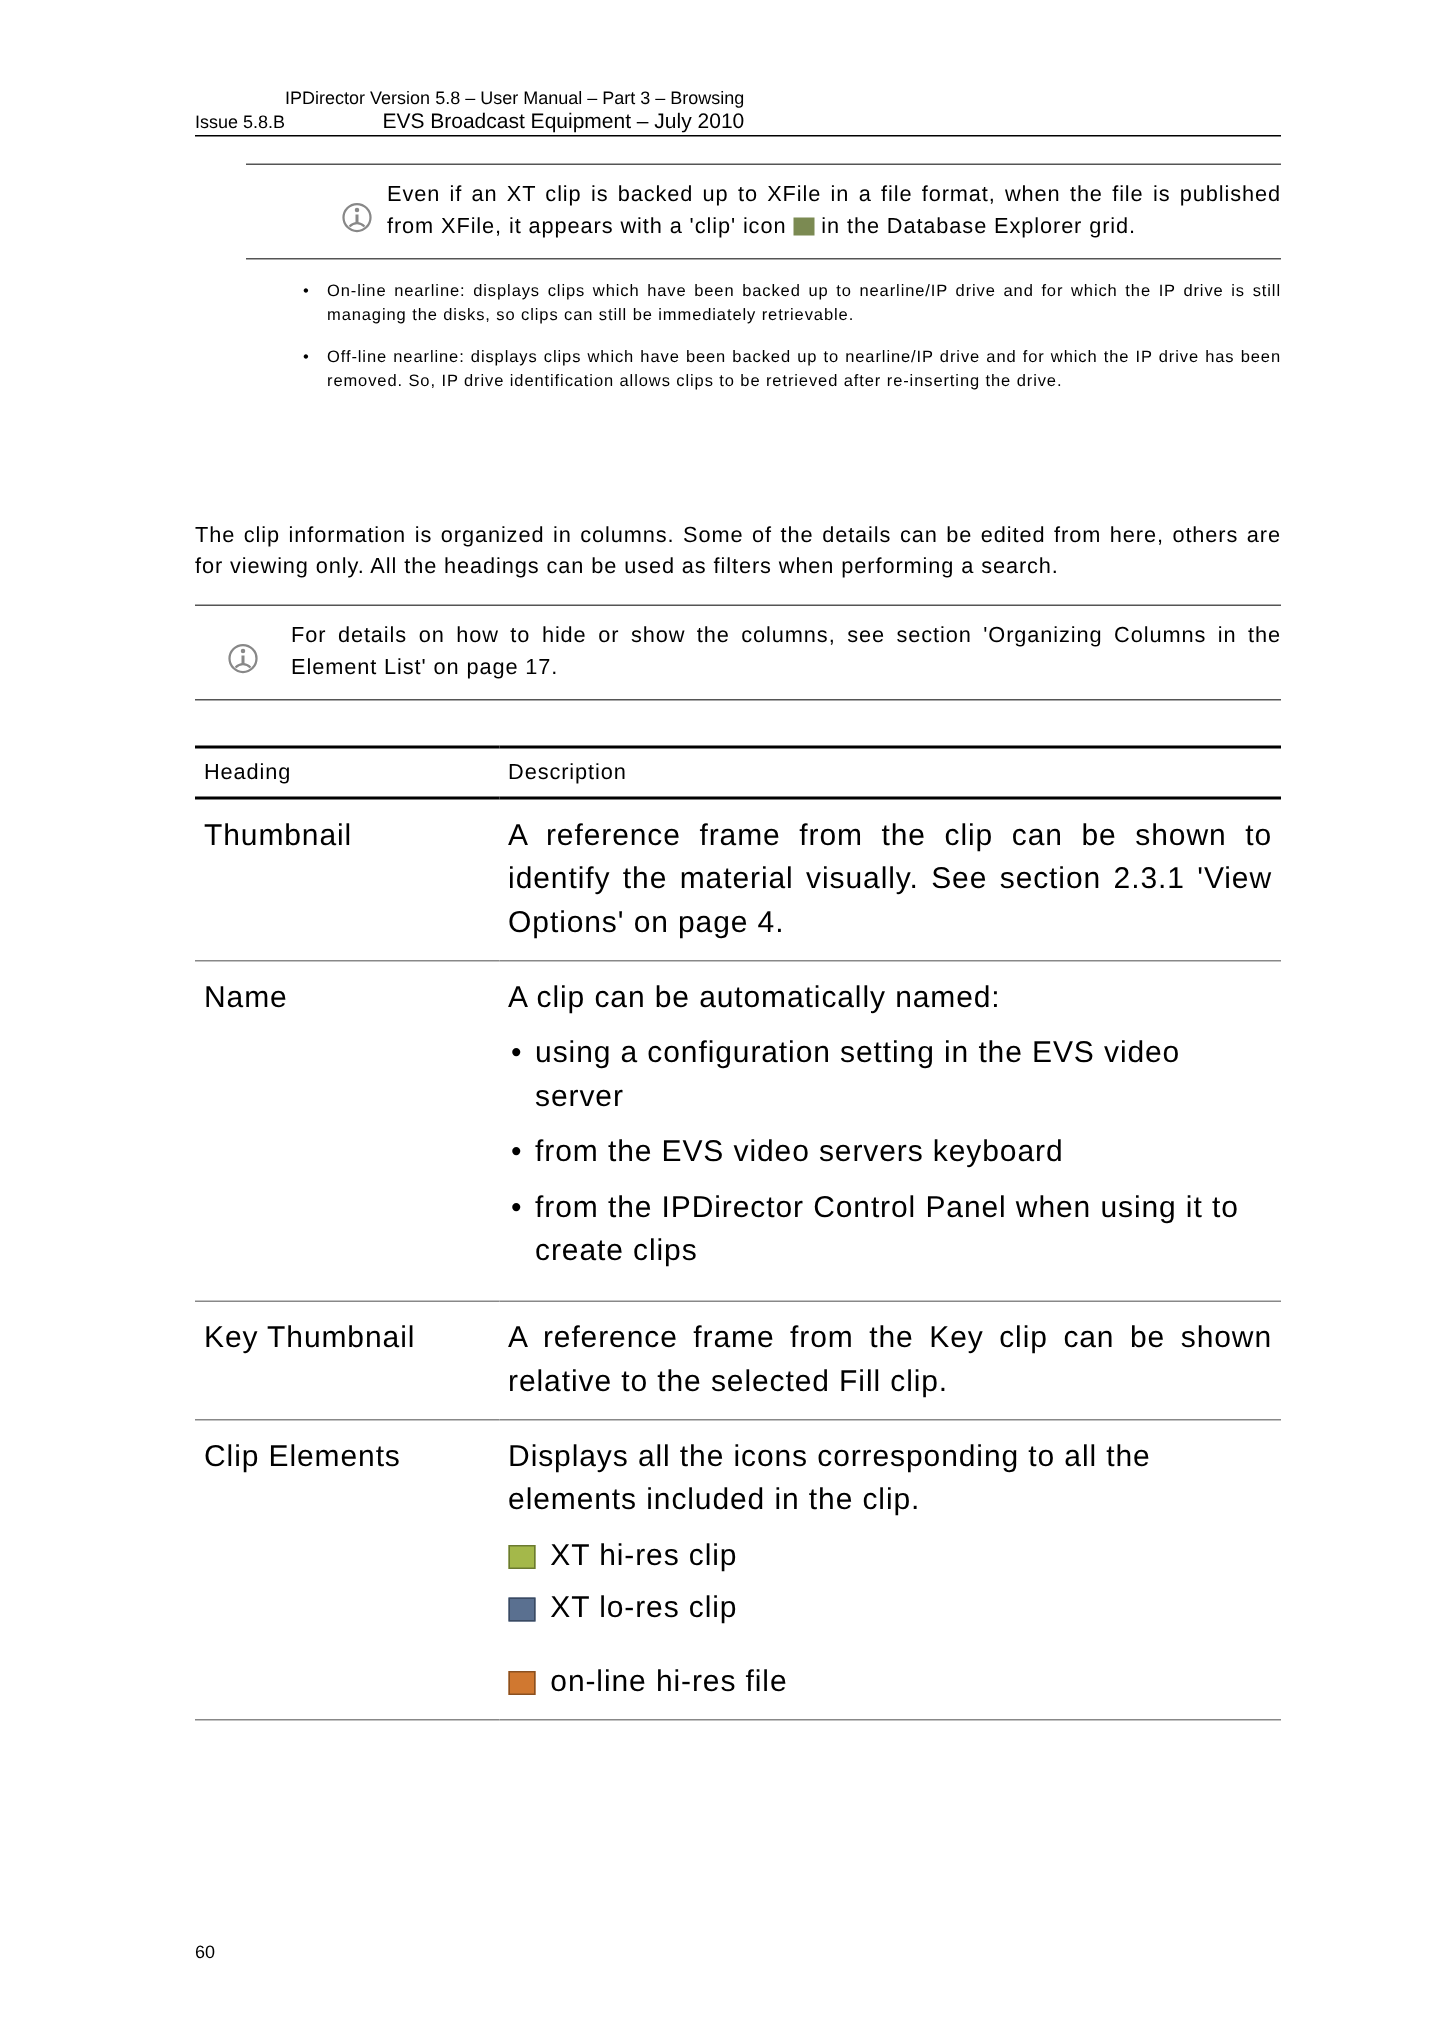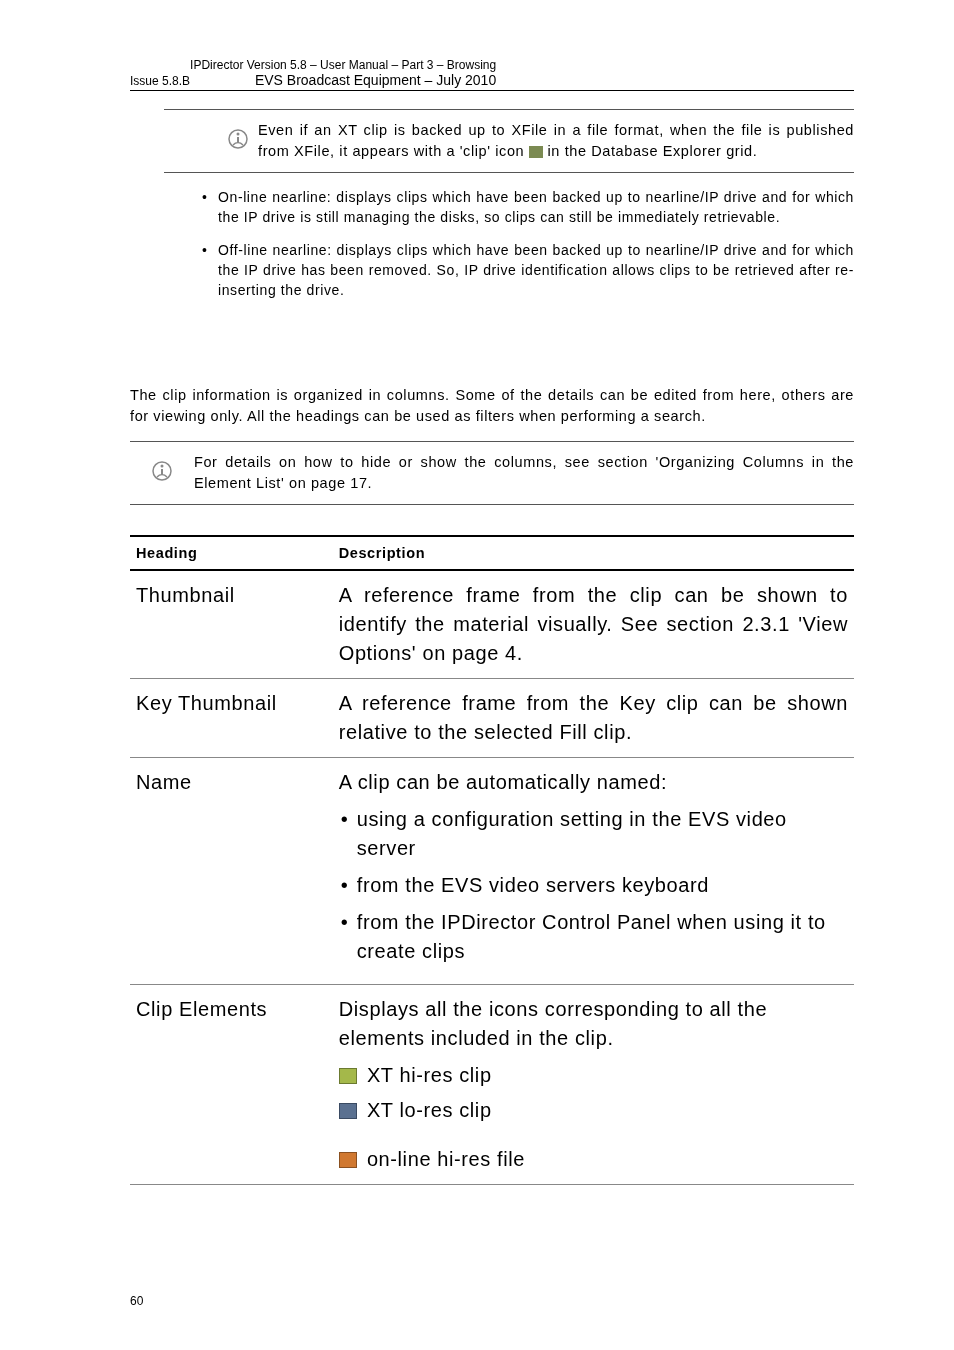--- a/index.html
+++ b/index.html
@@ -3,30 +3,30 @@
 <meta charset="utf-8">
 <style>
   html,body{margin:0;padding:0;background:#fff;font-family:Arial,Helvetica,sans-serif;color:#000}
   .page{width:954px;height:1350px;position:relative;margin:0 auto;box-sizing:border-box;padding:58px 100px 30px 130px}
   .hdr{display:flex;justify-content:flex-start;align-items:flex-end;border-bottom:1px solid #000;padding-bottom:2px;margin-bottom:18px}
   .hdr-left{font-size:12px}
   .hdr-right{text-align:right;font-size:12px}
   .hdr-sub{font-size:14px;color:#000}
   .content{margin-left:88px}
   .para{font-size:14.5px;letter-spacing:.6px;line-height:1.45;margin:0 0 14px 0;text-align:justify}
-  .note-box{border-top:1px solid #555;border-bottom:1px solid #555;margin:14px 0 14px -54px;padding:10px 0 10px 54px;display:flex;align-items:center}
+  .note-box{border-top:1px solid #555;border-bottom:1px solid #555;margin:14px 0 14px -54px;padding:10px 0 10px 54px;display:flex;align-items:flex-end}
   .note-icon{flex:0 0 40px;text-align:center;color:#777}
   .note-text{flex:1;font-size:14.5px;letter-spacing:.6px;line-height:1.45;text-align:justify}
   .clip-icon{display:inline-block;width:14px;height:12px;background:#7b8a52;vertical-align:middle}
   ul.bul{list-style:none;padding:0;margin:0 0 14px -20px}
-  ul.bul>li{position:relative;padding-left:20px;font-size:14px;letter-spacing:.6px;line-height:1.45;margin-bottom:12px;text-align:justify}
+  ul.bul>li{position:relative;padding-left:20px;font-size:11px;letter-spacing:.6px;line-height:1.45;margin-bottom:12px;text-align:justify}
   ul.bul>li::before{content:"•";position:absolute;left:4px;top:0}
   .sect-space{height:70px}
   .tbl{width:100%;border-collapse:collapse;margin-top:30px}
-  .tbl th{text-align:left;font-size:14.5px;letter-spacing:.6px;padding:8px 6px;border-top:2px solid #000;border-bottom:2px solid #000;font-weight:bold}
+  .tbl th{text-align:left;font-size:14.5px;letter-spacing:.6px;padding:8px 6px;border-top:2px solid #000;border-bottom:2px solid #000;font-weight:normal}
   .tbl td{font-size:20px;letter-spacing:.6px;padding:10px 6px;border-bottom:1px solid #888;vertical-align:top;line-height:1.45}
   .tbl td.desc{text-align:justify}
   .tbl ul{list-style:none;padding:0;margin:8px 0 0 0}
   .tbl ul li{position:relative;padding-left:18px;margin-bottom:8px}
   .tbl ul li::before{content:"•";position:absolute;left:2px}
   .elem-ico{display:inline-block;width:16px;height:14px;vertical-align:middle;margin-right:4px}
   .ic-hires{background:#a4b84a;border:1px solid #6b7a30}
   .ic-lores{background:#5a7090;border:1px solid #3a4a62}
   .ic-online{background:#d07830;border:1px solid #8a5020}
   .pgnum{position:absolute;left:130px;bottom:42px;font-size:12px}
@@ -87,33 +87,33 @@
           <th style="width:28%">Heading</th>
           <th>Description</th>
         </tr>
       </thead>
       <tbody>
         <tr>
           <td>Thumbnail</td>
           <td class="desc">A reference frame from the clip can be shown to identify the material visually. See section 2.3.1 'View Options' on page 4.</td>
         </tr>
         <tr>
-          <td>Key Thumbnail</td>
-          <td class="desc">A reference frame from the Key clip can be shown relative to the selected Fill clip.</td>
-        </tr>
-        <tr>
           <td>Name</td>
           <td>
             <span>A clip can be automatically named:</span>
             <ul>
               <li>using a configuration setting in the EVS video server</li>
               <li>from the EVS video servers keyboard</li>
               <li>from the IPDirector Control Panel when using it to create clips</li>
             </ul>
           </td>
+        </tr>
+        <tr>
+          <td>Key Thumbnail</td>
+          <td class="desc">A reference frame from the Key clip can be shown relative to the selected Fill clip.</td>
         </tr>
         <tr>
           <td>Clip Elements</td>
           <td>
             <div class="desc">Displays all the icons corresponding to all the elements included in the clip.</div>
             <div style="margin-top:8px">
               <div style="margin-bottom:6px"><span class="elem-ico ic-hires"></span><span> XT hi-res clip</span></div>
               <div style="margin-bottom:20px"><span class="elem-ico ic-lores"></span><span> XT lo-res clip</span></div>
               <div><span class="elem-ico ic-online"></span><span> on-line hi-res file</span></div>
             </div>

